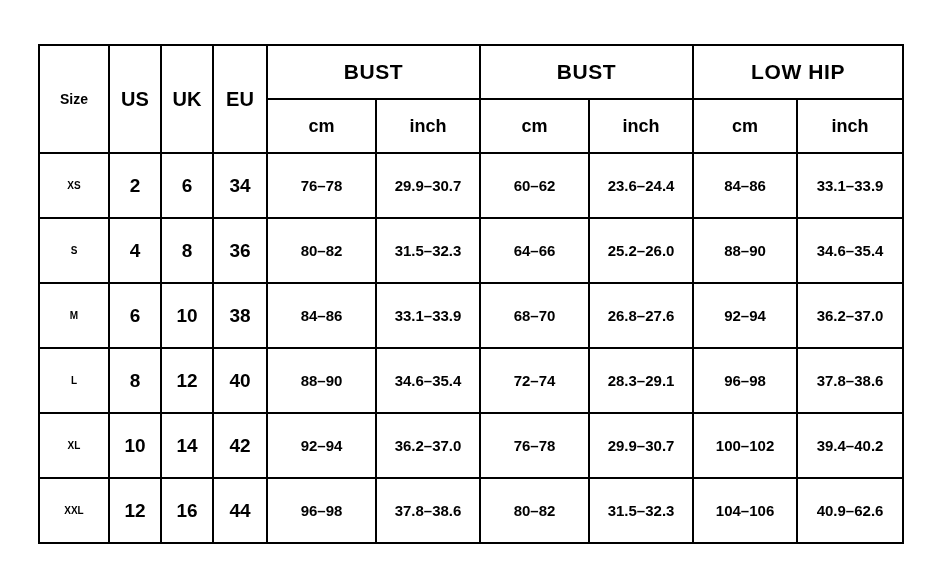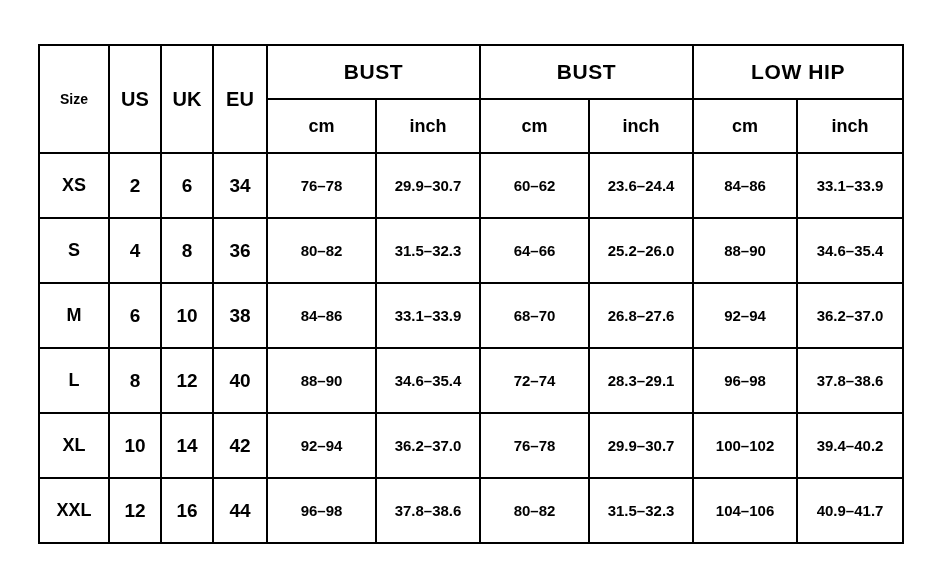--- a/index.html
+++ b/index.html
@@ -60,21 +60,21 @@
     font-weight: bold;
   }
   .hdr-num {
     font-size: 20px;
     font-weight: bold;
   }
   tbody tr {
     height: 65px;
   }
   td.size-label {
-    font-size: 18px;
+    font-size: 10px;
     font-weight: bold;
   }
   td.num-label {
     font-size: 19px;
     font-weight: bold;
   }
   td.meas {
     font-size: 15px;
     font-weight: bold;
   }
@@ -179,17 +179,17 @@
       <tr>
         <td class="size-label">XXL</td>
         <td class="num-label">12</td>
         <td class="num-label">16</td>
         <td class="num-label">44</td>
         <td class="meas">96–98</td>
         <td class="meas">37.8–38.6</td>
         <td class="meas">80–82</td>
         <td class="meas">31.5–32.3</td>
         <td class="meas">104–106</td>
-        <td class="meas">40.9–41.7</td>
+        <td class="meas">40.9–62.6</td>
       </tr>
     </tbody>
   </table>
 </div>
 
 </body></html>

